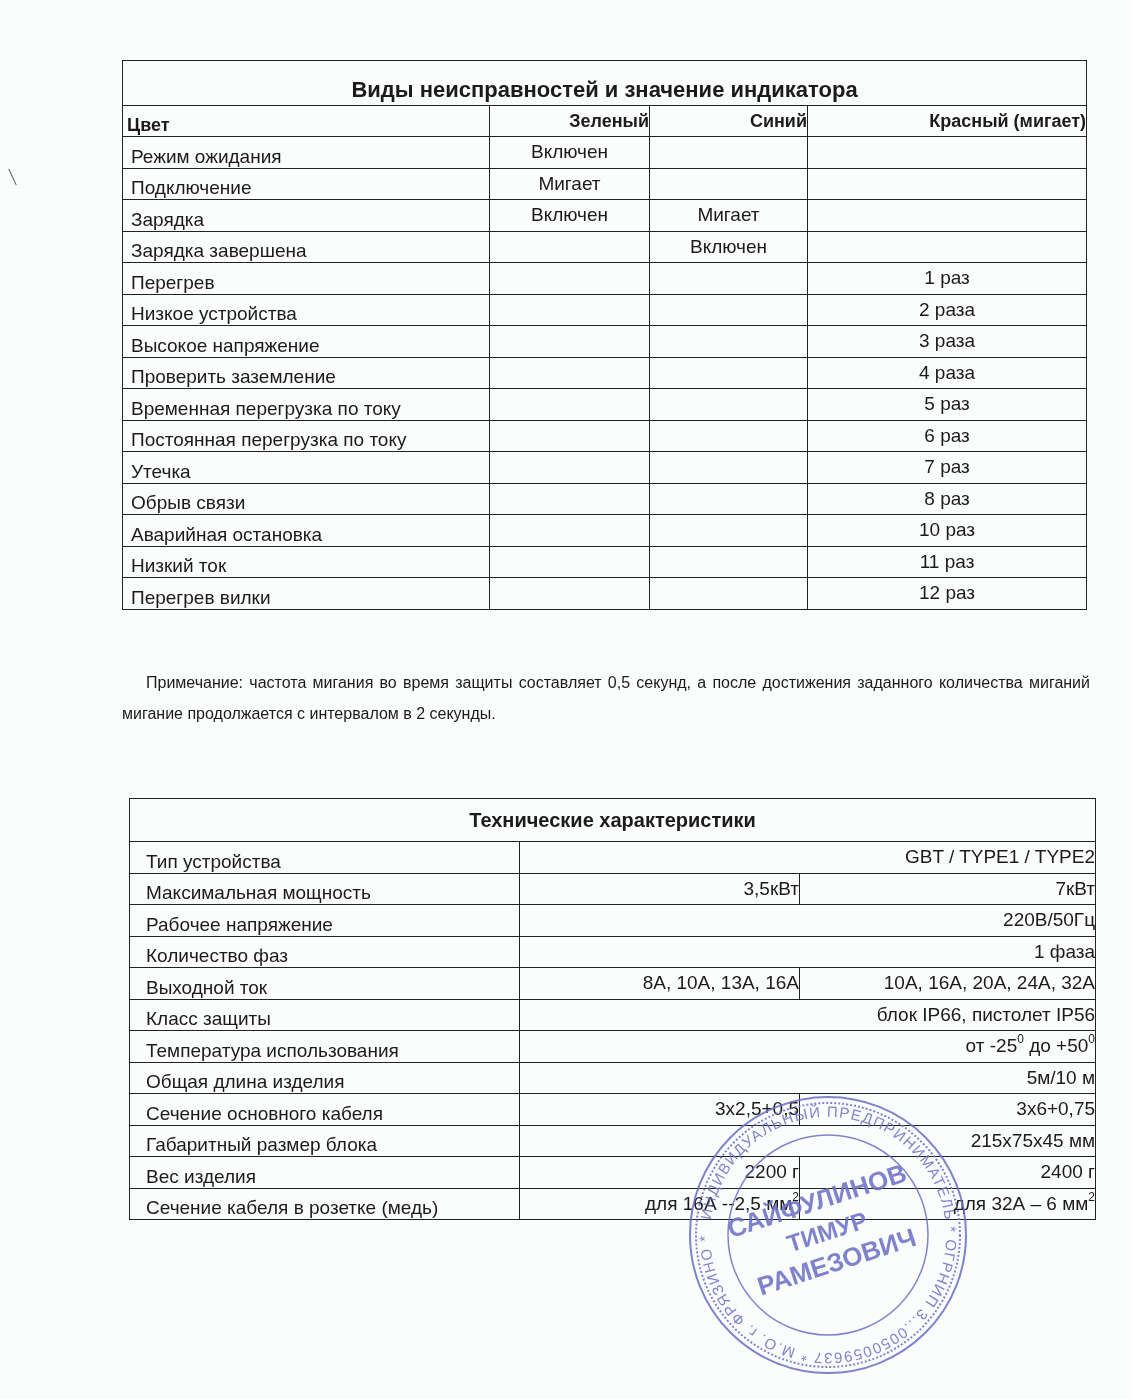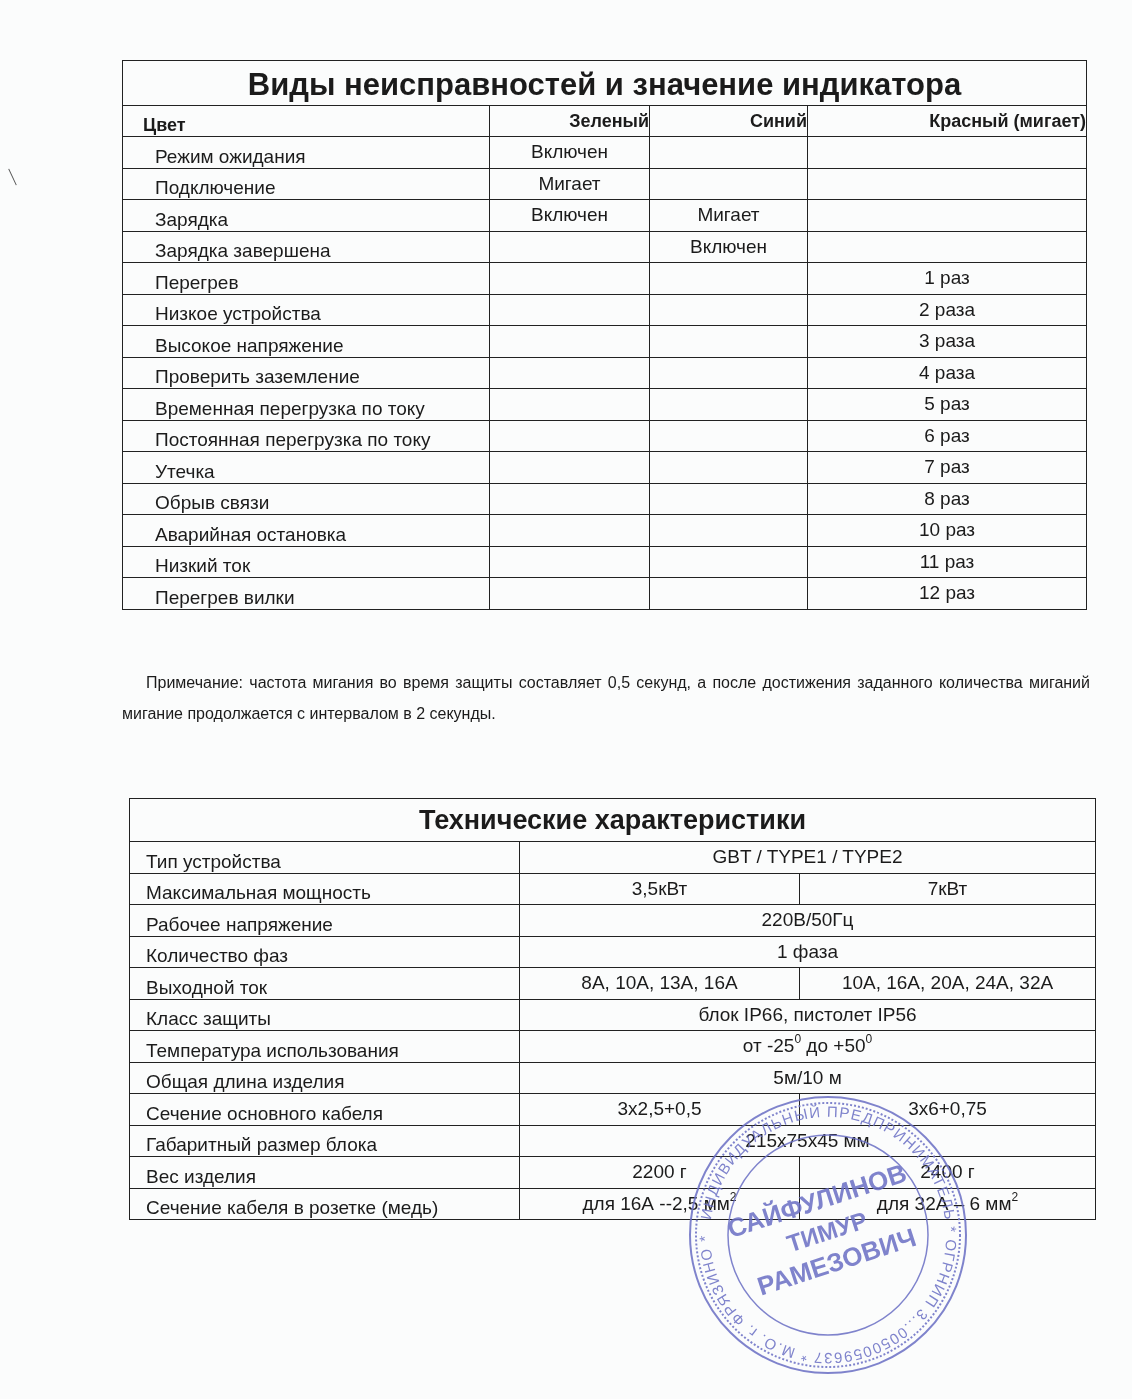--- a/index.html
+++ b/index.html
@@ -10,37 +10,37 @@
     color: #1b1b1b;
   }
   .scan-mark {
     position: absolute; left: 12px; top: 168px; width: 1px; height: 18px;
     background: #555; transform: rotate(-25deg);
   }
   table { border-collapse: collapse; position: absolute; table-layout: fixed; }
   td, th { border: 1.5px solid #222; padding: 0; font-weight: normal; }
   
   #t1 { left: 122px; top: 60px; width: 964px; }
-  #t1 .title-cell { height: 42px; font-size: 31px; font-weight: bold; text-align: center; vertical-align: bottom; padding-bottom: 2px; }
+  #t1 .title-cell { height: 42px; font-size: 22px; font-weight: bold; text-align: center; vertical-align: bottom; padding-bottom: 2px; }
   #t1 .head-row th { height: 30px; font-size: 18px; font-weight: bold; text-align: right; vertical-align: middle; }
-  #t1 .head-row th.first { text-align: left; padding-left: 20px; vertical-align: bottom; }
+  #t1 .head-row th.first { text-align: left; padding-left: 4px; vertical-align: bottom; }
   #t1 tbody td { height: 30.5px; font-size: 19px; text-align: center; vertical-align: middle; }
-  #t1 tbody td.name { text-align: left; padding-left: 32px; vertical-align: bottom; padding-bottom: 0; }
+  #t1 tbody td.name { text-align: left; padding-left: 8px; vertical-align: bottom; padding-bottom: 0; }
   #t1 col.c1 { width: 367px; }
   #t1 col.c2 { width: 160px; }
   #t1 col.c3 { width: 158px; }
   #t1 col.c4 { width: 279px; }
   .note {
     position: absolute; left: 122px; top: 651px; width: 968px;
     font-size: 16px; line-height: 31px; text-align: justify; text-indent: 24px;
   }
   
   #t2 { left: 129px; top: 798px; width: 966px; }
-  #t2 .title-cell { height: 42px; font-size: 27px; font-weight: bold; text-align: center; vertical-align: middle; }
-  #t2 tbody td { height: 30.5px; font-size: 19px; text-align: center; vertical-align: middle; }
+  #t2 .title-cell { height: 42px; font-size: 20px; font-weight: bold; text-align: center; vertical-align: middle; }
+  #t2 tbody td { height: 30.5px; font-size: 19px; text-align: right; vertical-align: middle; }
   #t2 tbody td.name { text-align: left; padding-left: 16px; vertical-align: bottom; }
   #t2 col.c1 { width: 390px; }
   #t2 col.c2 { width: 280px; }
   #t2 col.c3 { width: 296px; }
   sup { font-size: 12px; vertical-align: 9px; line-height: 0; }
   
   .stamp {
     position: absolute; left: 683px; top: 1090px; width: 290px; height: 290px;
     pointer-events: none; opacity: 0.85;
   }

